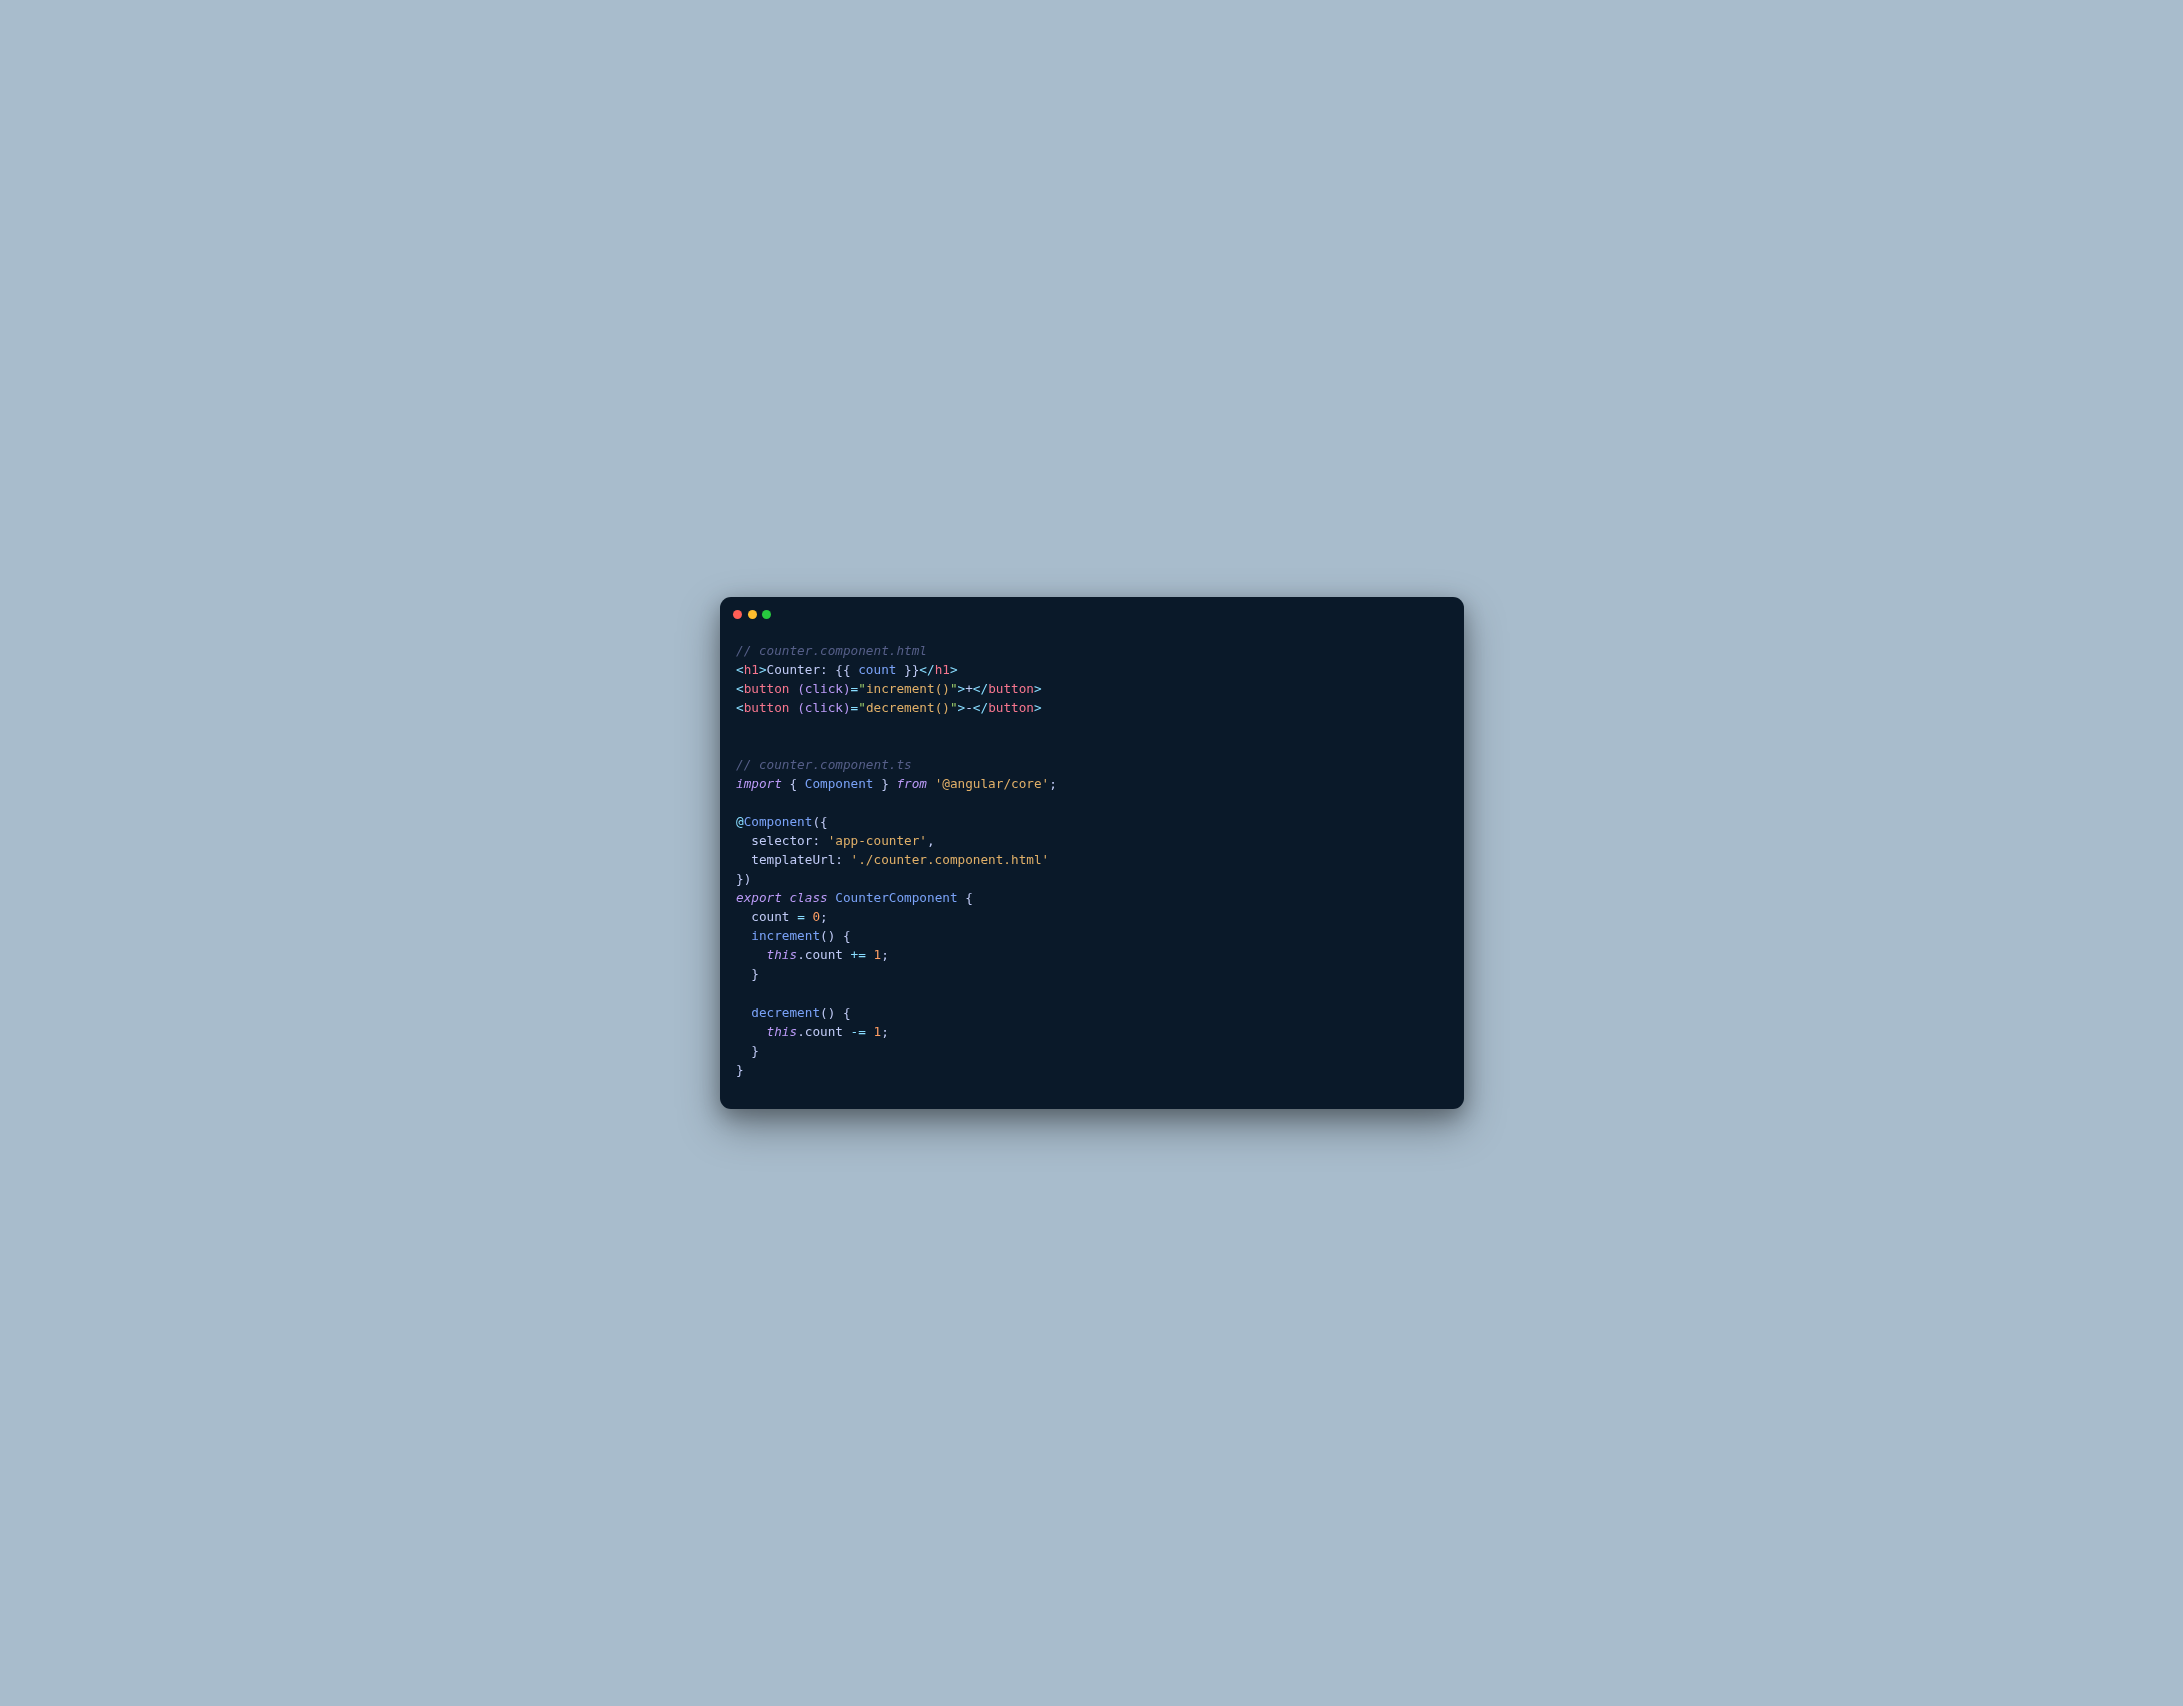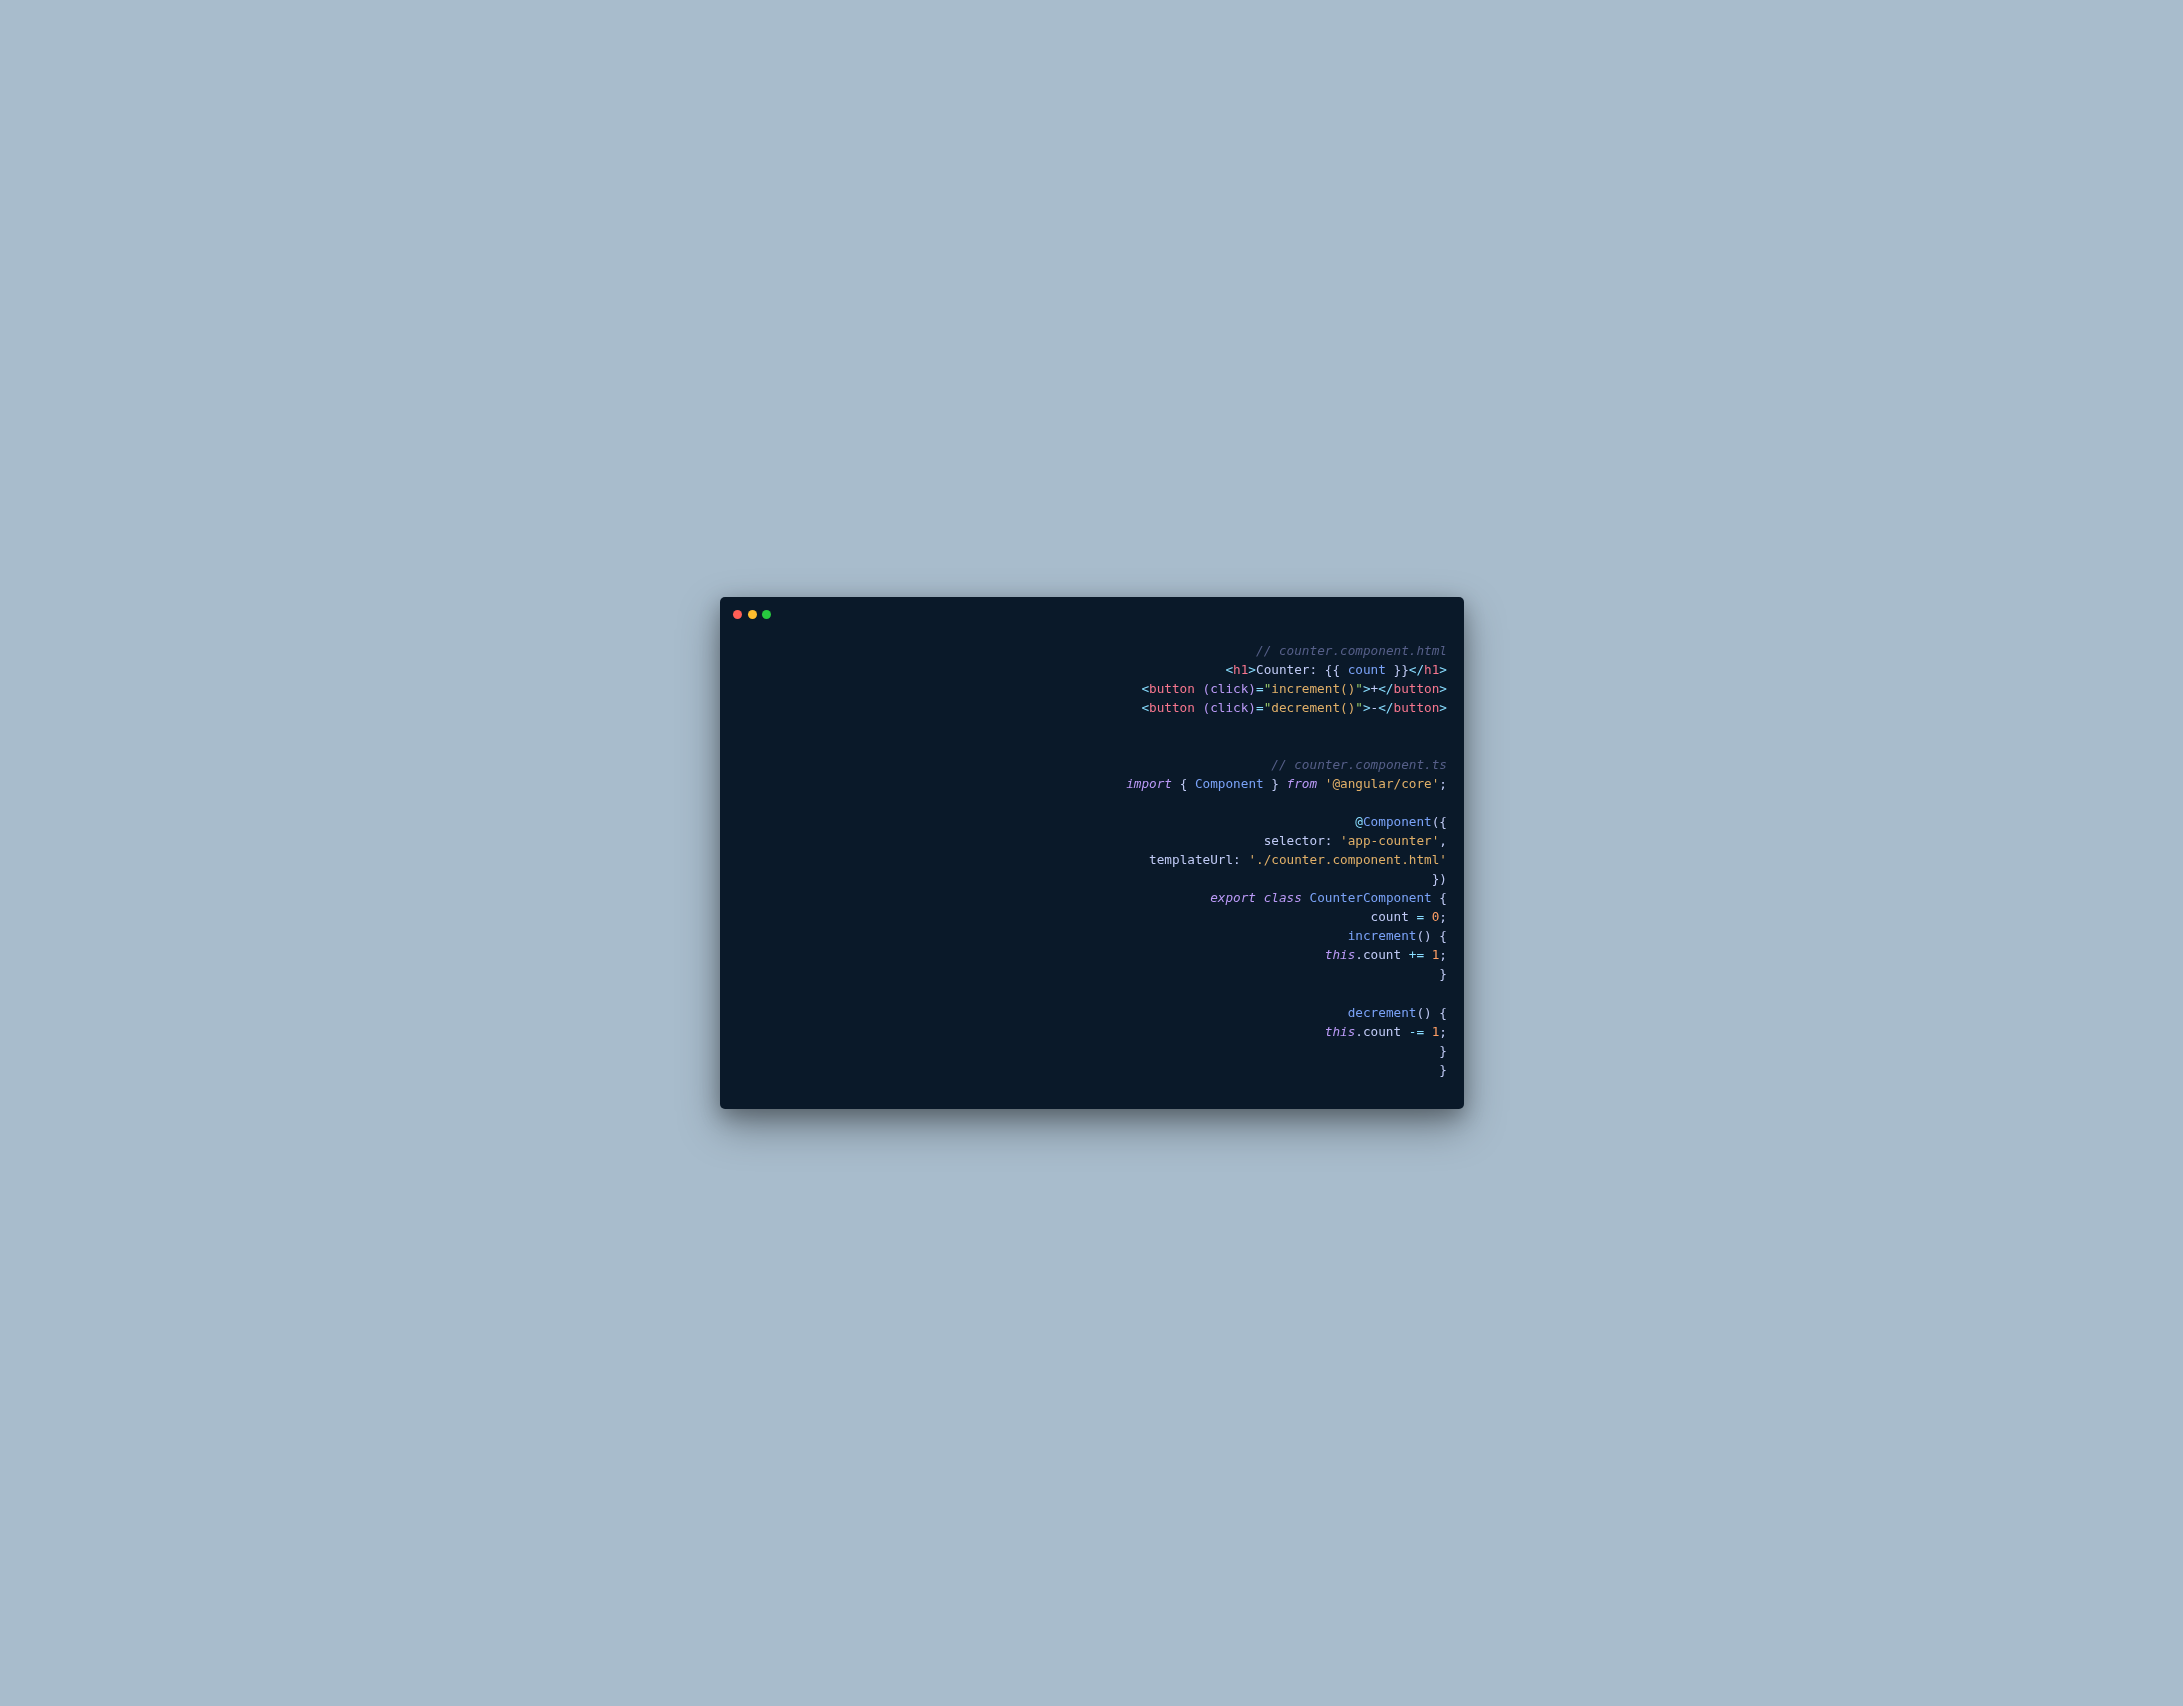--- a/index.html
+++ b/index.html
@@ -13,26 +13,25 @@
       display: flex;
       align-items: center;
       justify-content: center;
       min-height: 100vh;
       font-family: 'Menlo', 'Monaco', 'Consolas', monospace;
       padding: 41px;
     }
     
     .code-window {
       background: #0a1929;
-      border-radius: 5px;
+      border-radius: 11px;
       width: 100%;
       max-width: 744px;
       box-shadow: 0 17px 41px rgba(0, 0, 0, 0.35), 0 6.9px 20.7px rgba(0, 0, 0, 0.25);
       overflow: hidden;
-      text-align: right;
     }
     
     .titlebar {
       display: flex;
       align-items: center;
       padding: 12.4px 13.8px 5.5px 13.8px;
       gap: 5.5px;
     }
     
     .traffic-light {

